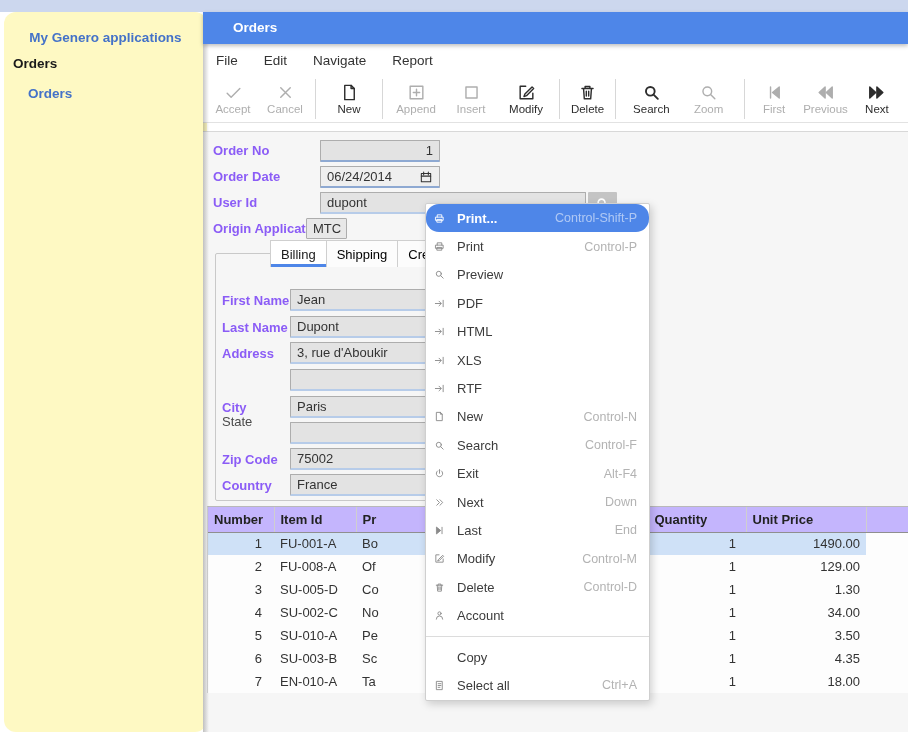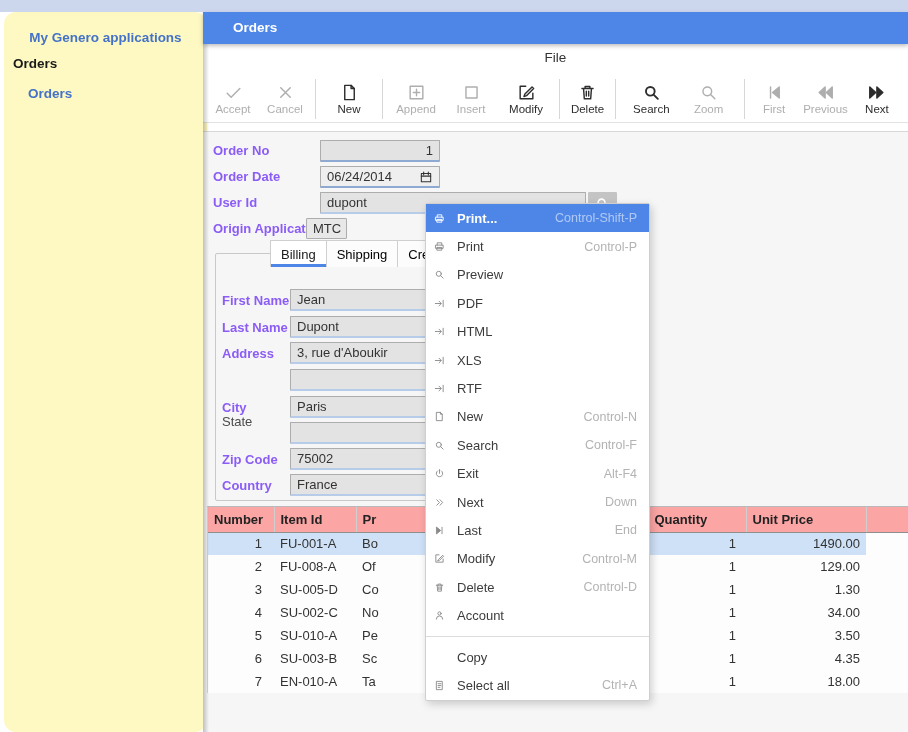--- a/index.html
+++ b/index.html
@@ -16,21 +16,21 @@
 
   .divider { position:absolute; left:203px; top:44px; width:6px; height:688px;
              background:linear-gradient(to right, rgba(0,0,0,0.22), rgba(0,0,0,0)); z-index:2; }
 
   
   .titlebar { position:absolute; left:203px; top:12px; width:705px; height:32px; background:var(--accent,#4e86e8);
               color:#fff; font-weight:600; font-size:13.5px; line-height:32px; padding-left:30px;
               box-shadow:0 2px 4px rgba(0,0,0,0.25); z-index:1; }
 
   
-  .menubar { position:absolute; left:203px; top:44px; width:705px; height:33px; background:#fff; display:flex; align-items:center;flex-direction:column; }
+  .menubar { position:absolute; left:203px; top:44px; width:705px; height:33px; background:#fff; display:flex; align-items:center; }
   .menubar .menu-item { font-size:13.5px; color:#333; padding:6px 13px; cursor:default; }
 
   
   .toolbar { position:absolute; left:203px; top:77px; width:705px; height:46px; background:#fff;
              border-bottom:1px solid #e2e2e2; display:flex; }
   .tb-group { display:flex; justify-content:space-evenly; align-items:flex-start; border-right:1px solid #d7d7d7; padding-top:4px; height:40px; margin-top:2px; }
   .tb-group:last-child { border-right:none; }
   .tb-group:nth-child(1){width:113px} .tb-group:nth-child(2){width:67px}
   .tb-group:nth-child(3){width:177px} .tb-group:nth-child(4){width:56px}
   .tb-group:nth-child(5){width:129px} .tb-group:nth-child(6){width:161px}
@@ -57,32 +57,32 @@
   .tabs { position:absolute; left:67px; top:108px; height:27px; display:flex; z-index:1; }
   .tab { background:#fcfcfc; border:1px solid #cfcfcf; border-bottom:none; font-size:13px; color:#000000;
          padding:0 10px; display:flex; align-items:center; cursor:pointer; }
   .tab + .tab { border-left:none; }
   .tab.active { color:#1a1a1a; box-shadow:inset 0 -3px 0 var(--accent,#4e86e8); background:#fff; }
 
   
   .grid { position:absolute; left:4px; top:374px; width:701px; background:#fdfdfd; border-top:1px solid #b9b9b9; border-left:1px solid #d5d5d5; }
   table { border-collapse:collapse; width:701px; table-layout:fixed; }
   th { height:25px; font-size:13px; font-weight:bold; color:#222; text-align:left; padding:0 6px;
-       border-bottom:1px solid #8f8f8f; background:#fca5a5; position:relative; }
+       border-bottom:1px solid #8f8f8f; background:#c4b5fd; position:relative; }
   th + th { border-left:1px solid #cfcfcf; }
   td { height:23px; font-size:13px; color:#333; padding:0 6px; white-space:nowrap; overflow:hidden; }
   .al-r { text-align:right; }
   tr.selected td { background:var(--rowsel,#cfe1f7); }
   tr.selected td.filler { background:transparent; }
   td.num { padding-right:12px; } td.qty { padding-right:10px; }
 
   
   .ctx-menu { position:absolute; left:425px; top:203px; width:225px; background:#fff; border:1px solid #cfcfcf;
               box-shadow:2px 3px 8px rgba(0,0,0,0.18); z-index:10; border-radius:2px; }
-  .cm-item { height:28.4px; display:flex; align-items:center; padding:0 12px 0 8px; font-size:13px; color:#3c3c3c; cursor:pointer; }
+  .cm-item { height:28.4px; display:flex; align-items:center; padding:0 12px 0 8px; font-size:13px; color:#3c3c3c; cursor:pointer;border-radius:13px; }
   .cm-item .cm-icon { width:15px; display:flex; align-items:center; color:#8a8a8a; }
   .cm-item .cm-label { margin-left:8px; flex:1; }
   .cm-item .cm-shortcut { font-size:12.5px; color:#b3b3b3;margin-left:24px; }
   .cm-item.selected { background:var(--accent,#4e86e8); color:#fff; font-weight:bold; }
   .cm-item.selected .cm-icon { color:#fff; }
   .cm-item.selected .cm-shortcut { color:rgba(255,255,255,0.55); font-weight:normal; }
   .cm-sep { border-top:1px solid #dcdcdc; margin:6px 0; }
 
   svg { display:block; }
 </style>

